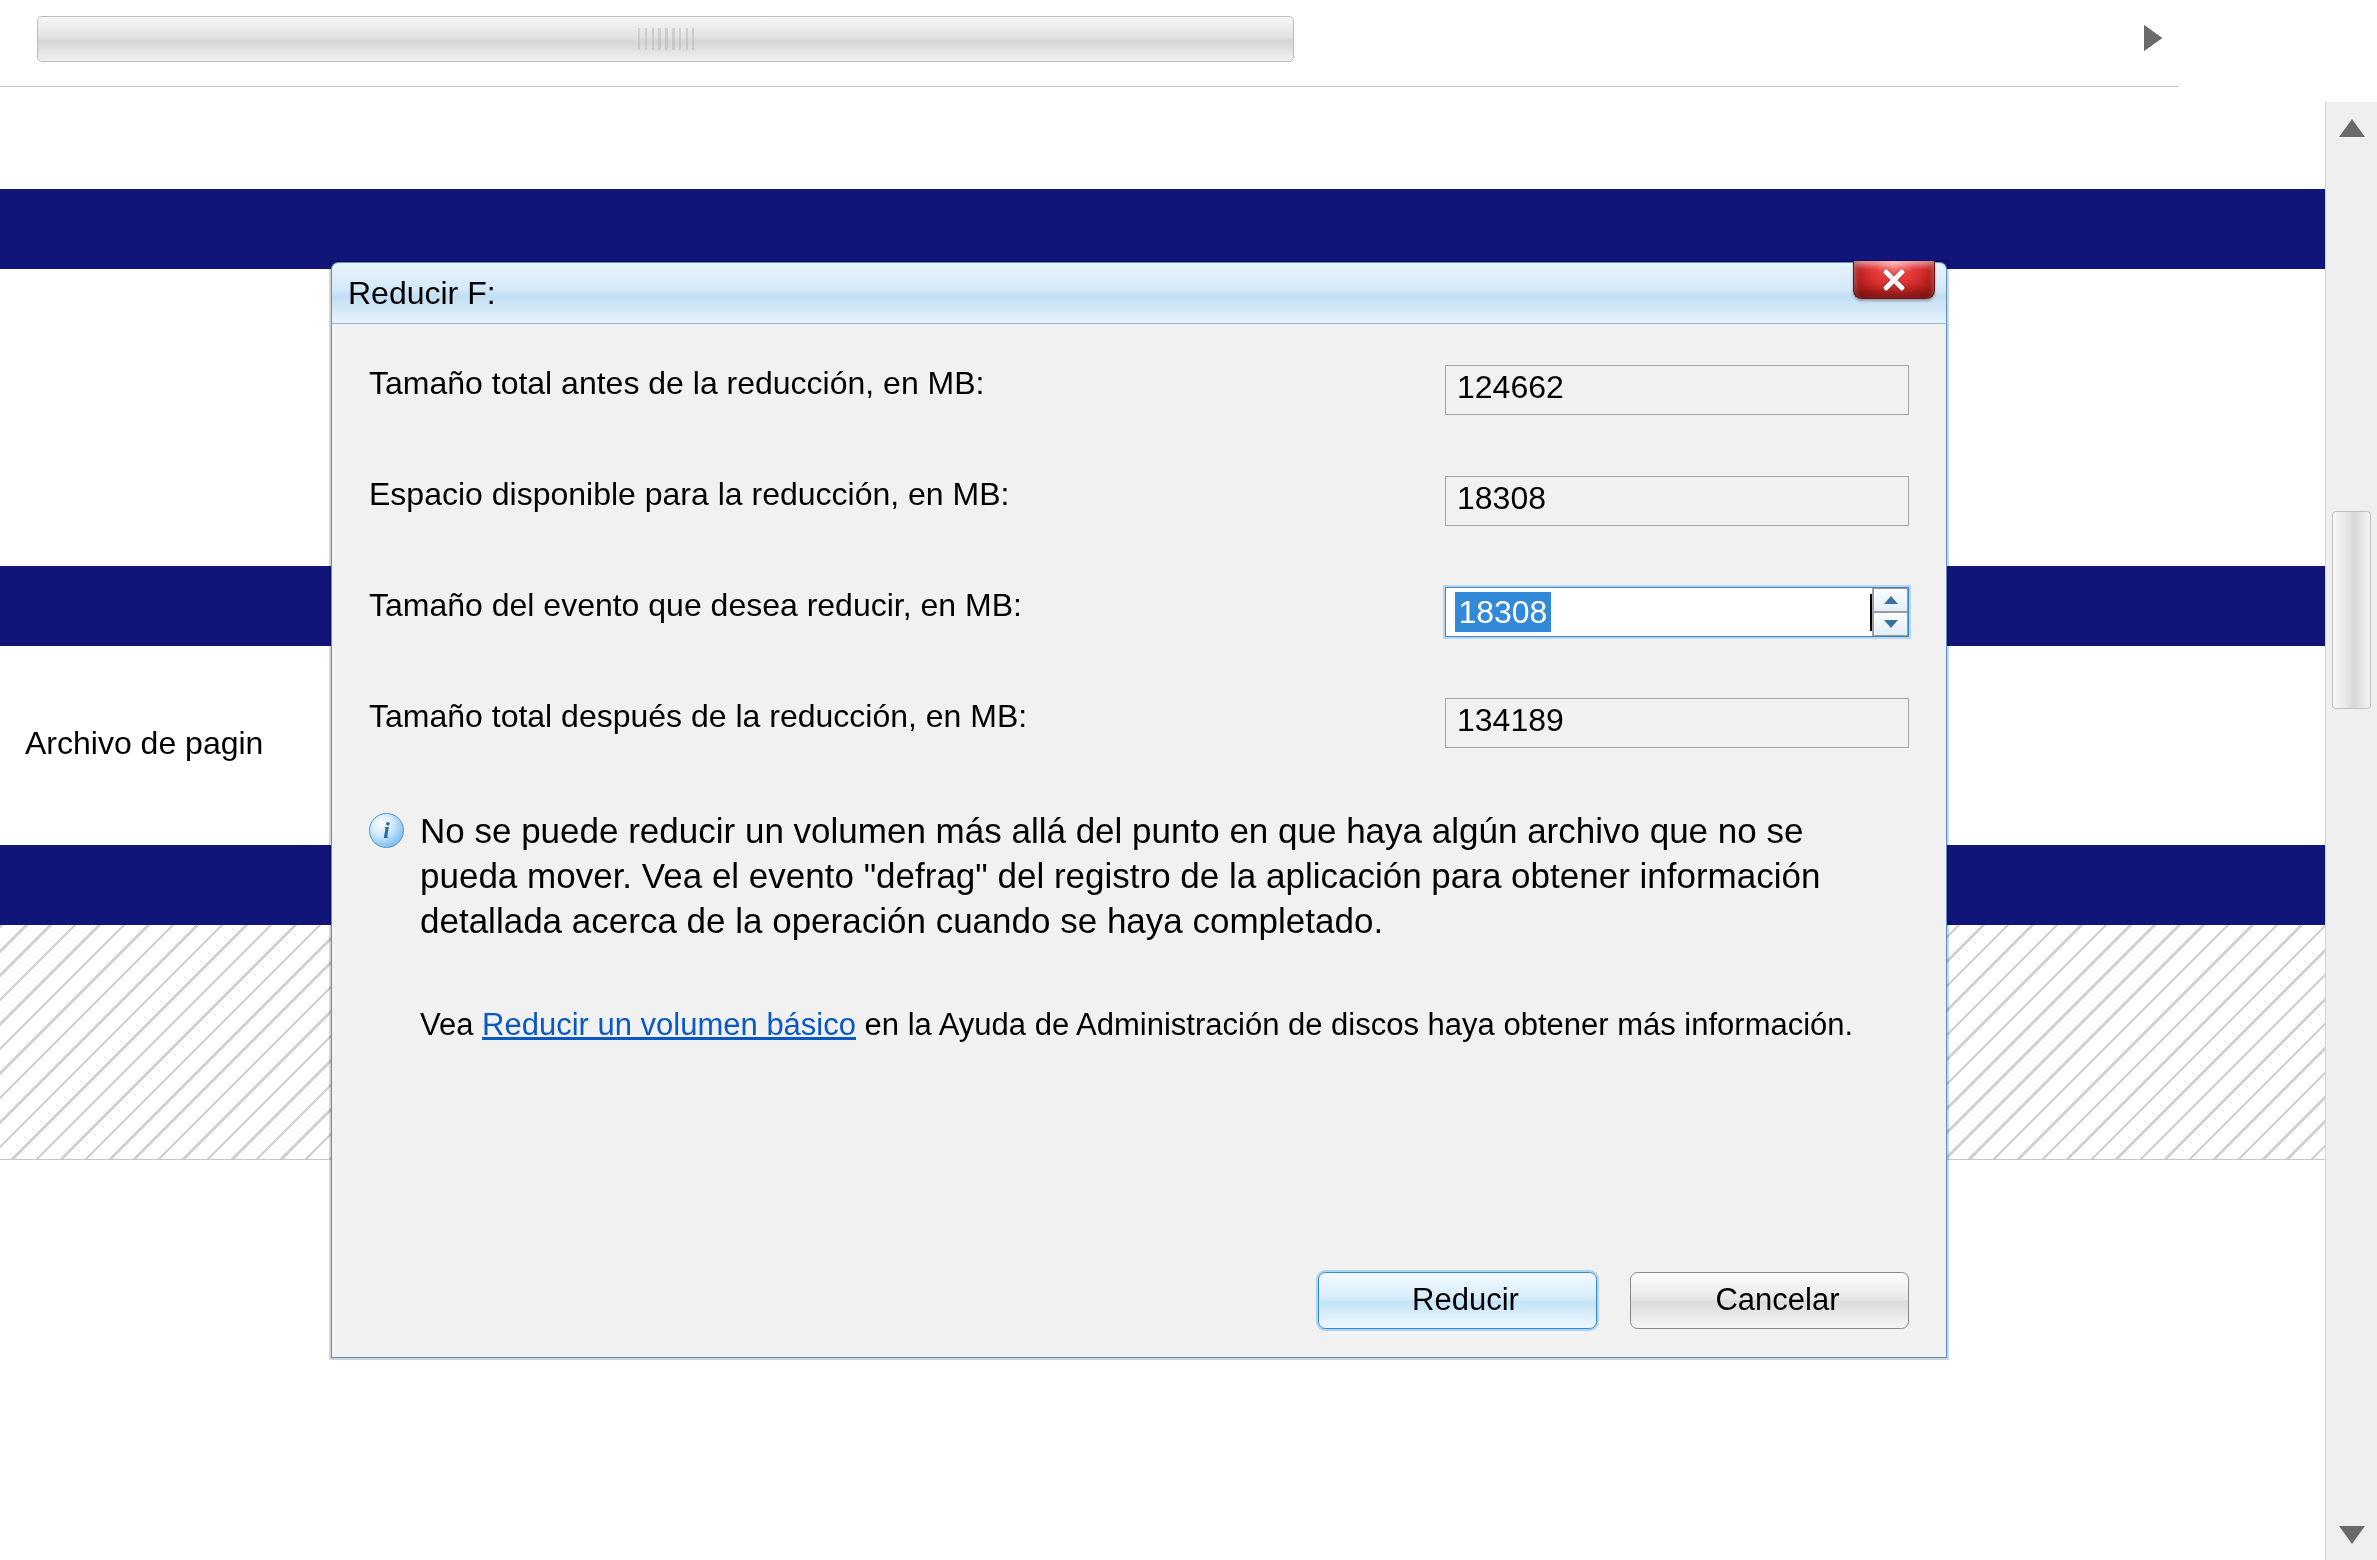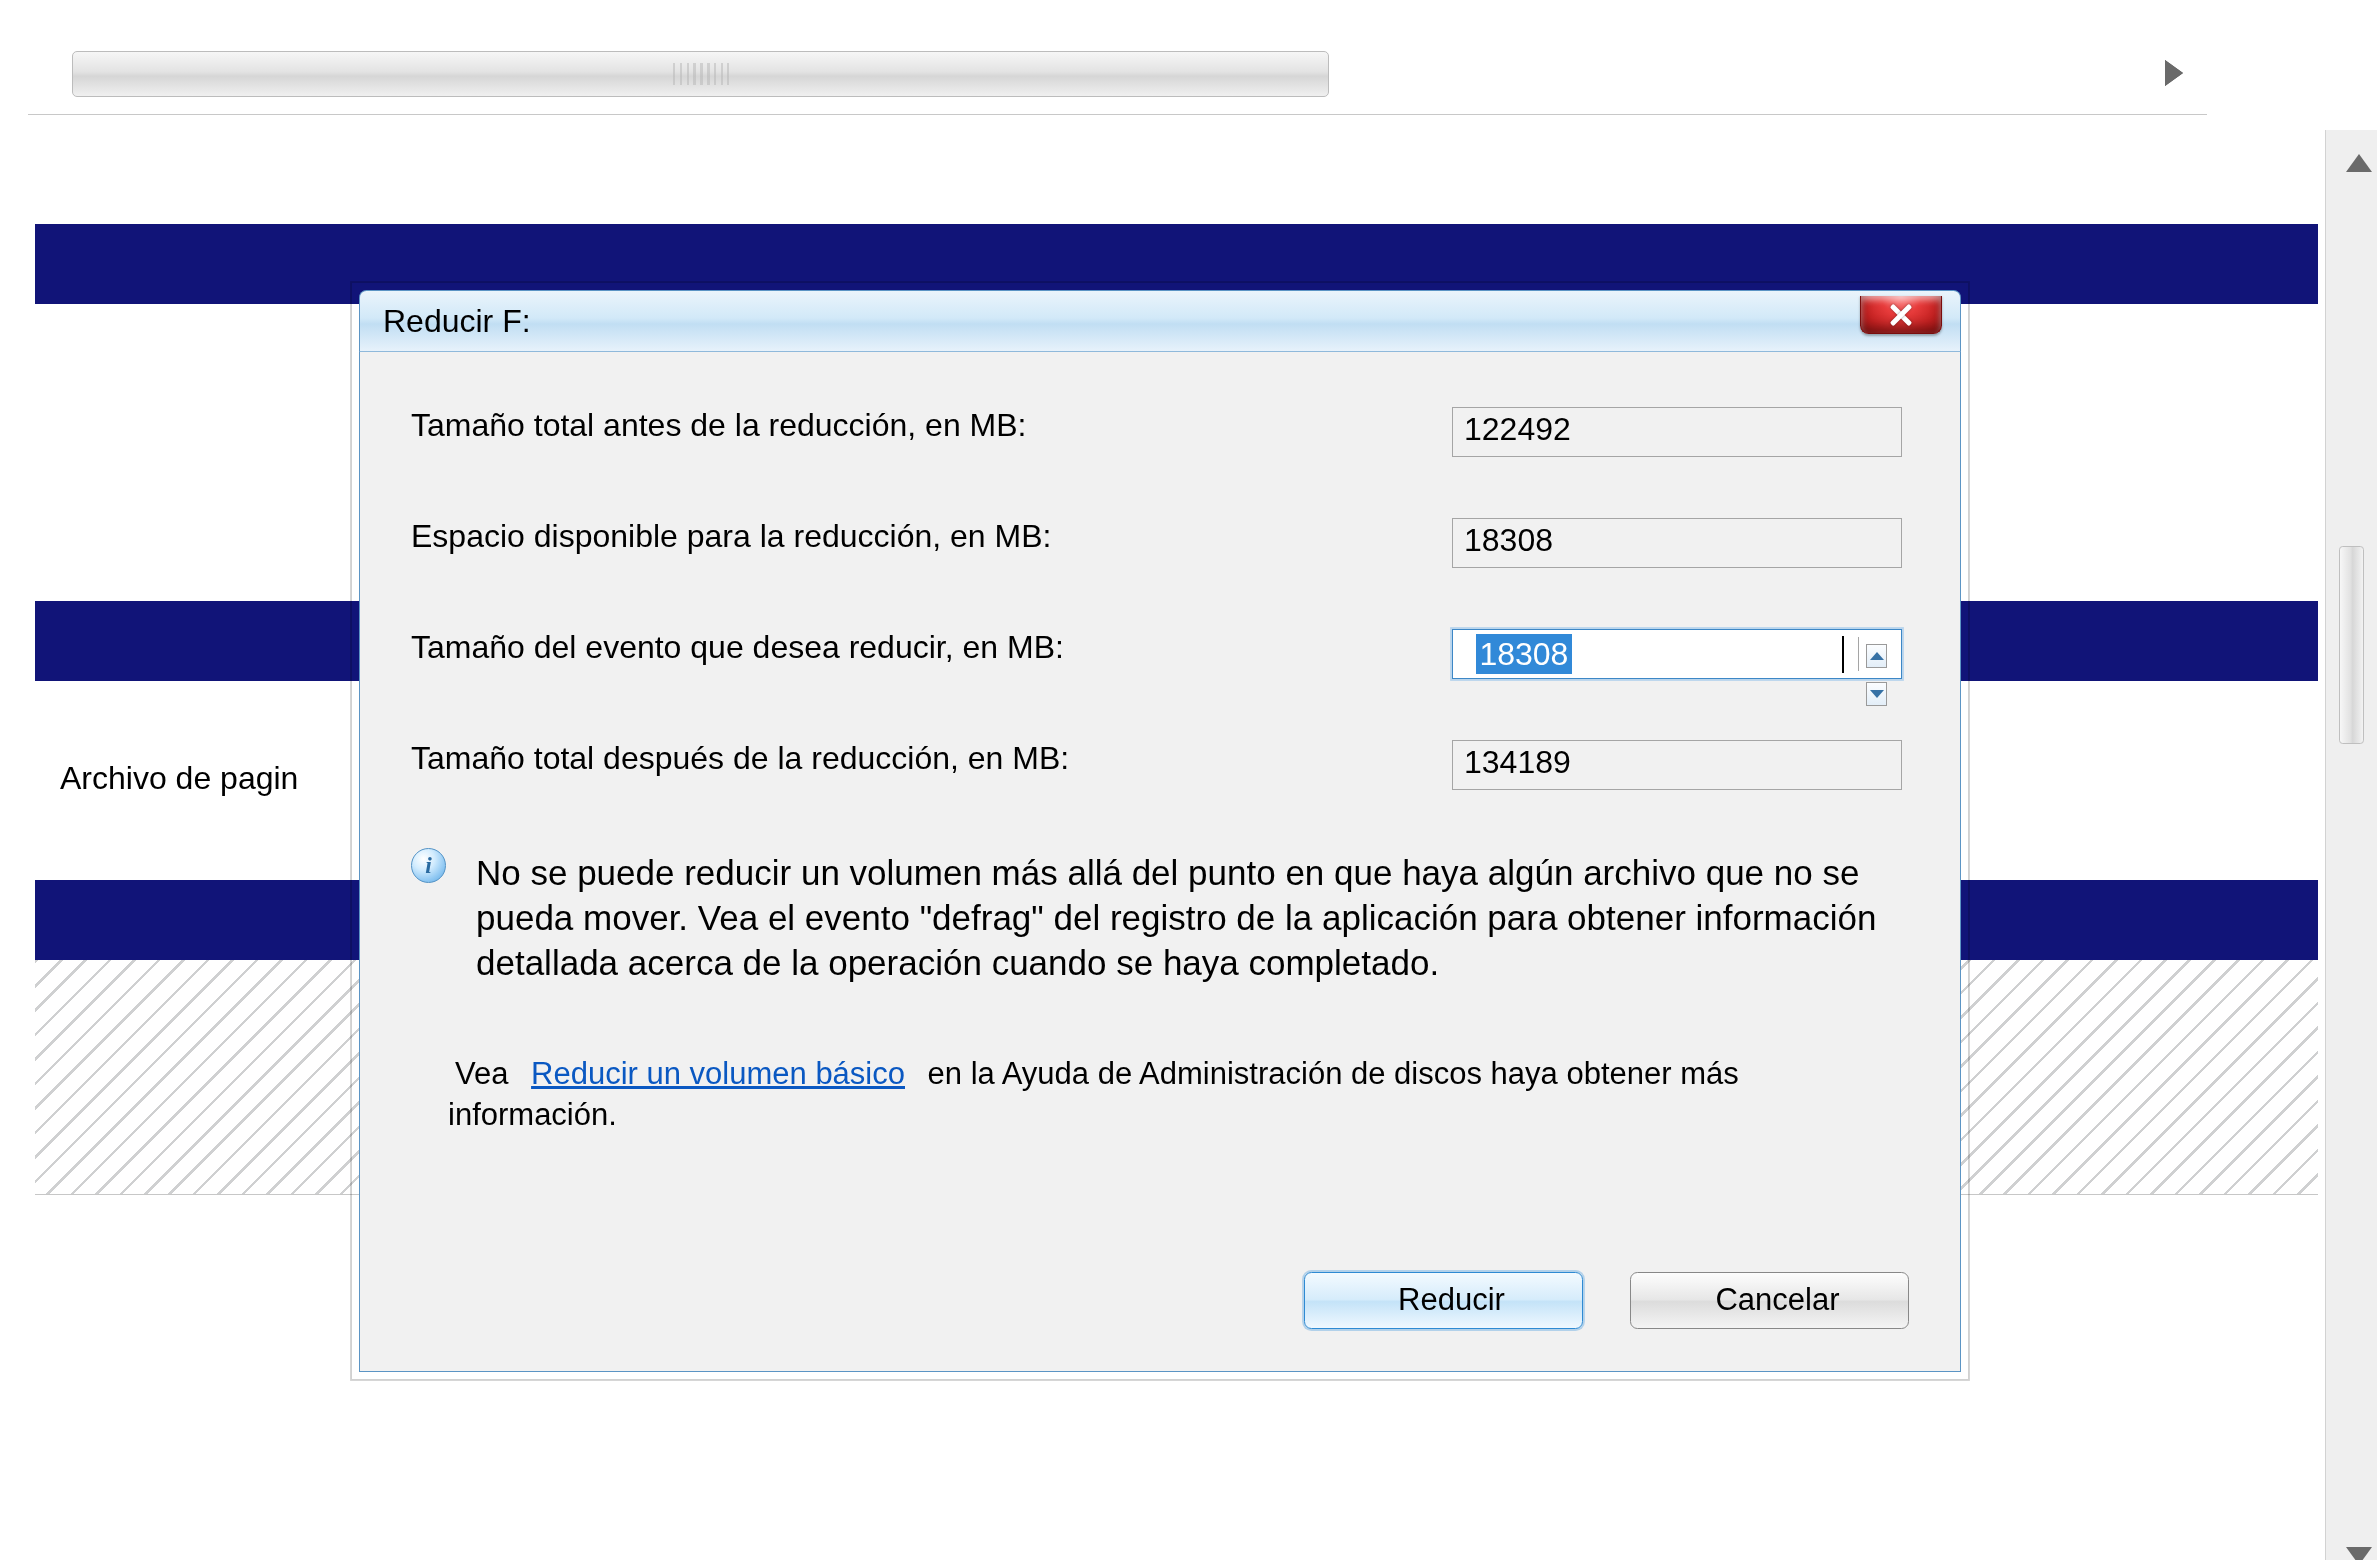--- a/index.html
+++ b/index.html
@@ -1,15 +1,15 @@
 <!DOCTYPE html>
 <html style="font-size:10px"><head>
 <meta charset="utf-8">
 <style>
-  * { box-sizing: border-box; margin: 7px; padding: 0; }
+  * { box-sizing: border-box; margin: 0; padding: 0; }
   html, body { width: 2377px; height: 1560px; overflow: hidden; }
   body {
     font-family: "Segoe UI", Tahoma, sans-serif;
     background: #fff;
     position: relative;
     transform-origin: 0 0;
   }
 
   
   .bg { position:absolute; inset:0; }
@@ -237,21 +237,21 @@
     <div class="close">
       <div class="x"></div>
     </div>
   </div>
 
   <div class="client">
 
     <div class="row">
       <div class="lbl">Tamaño total antes de la reducción, en MB:</div>
       <div class="val">
-        <div class="ro">122492</div>
+        <div class="ro">124662</div>
       </div>
     </div>
 
     <div class="row">
       <div class="lbl">Espacio disponible para la reducción, en MB:</div>
       <div class="val">
         <div class="ro">18308</div>
       </div>
     </div>
 

